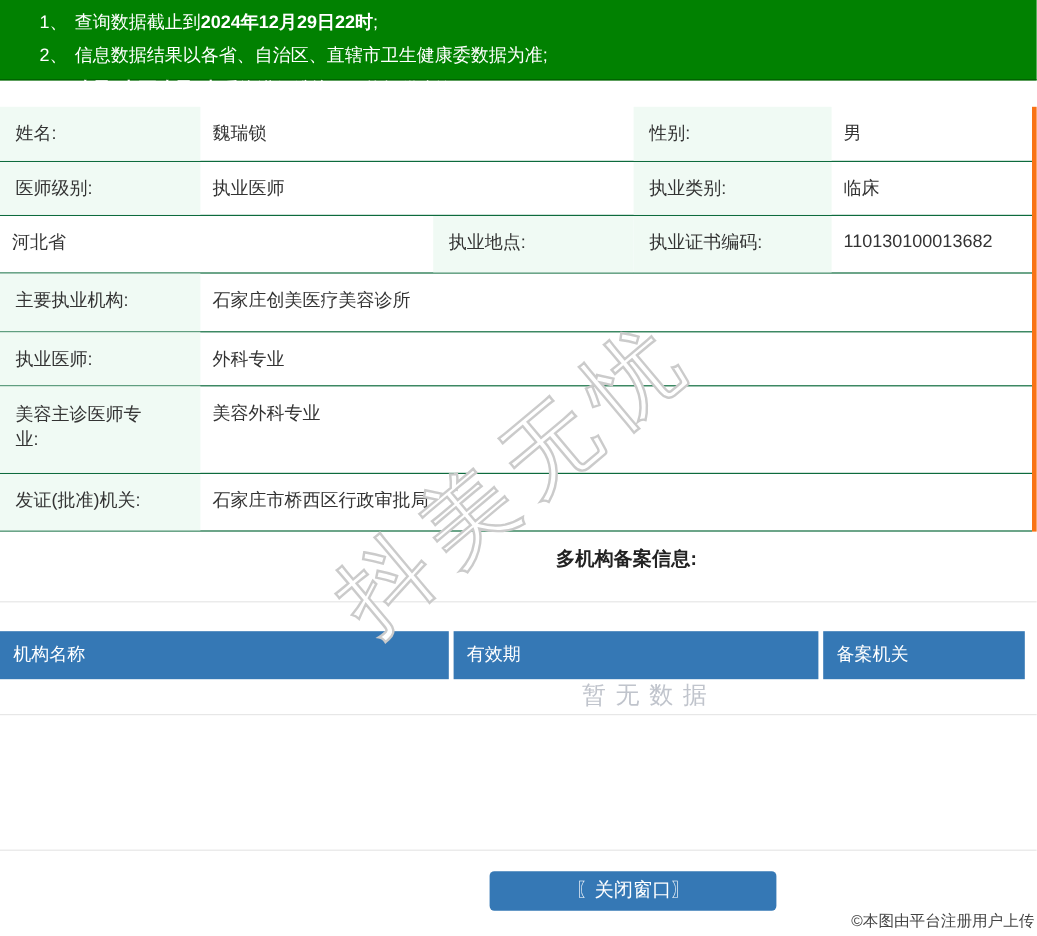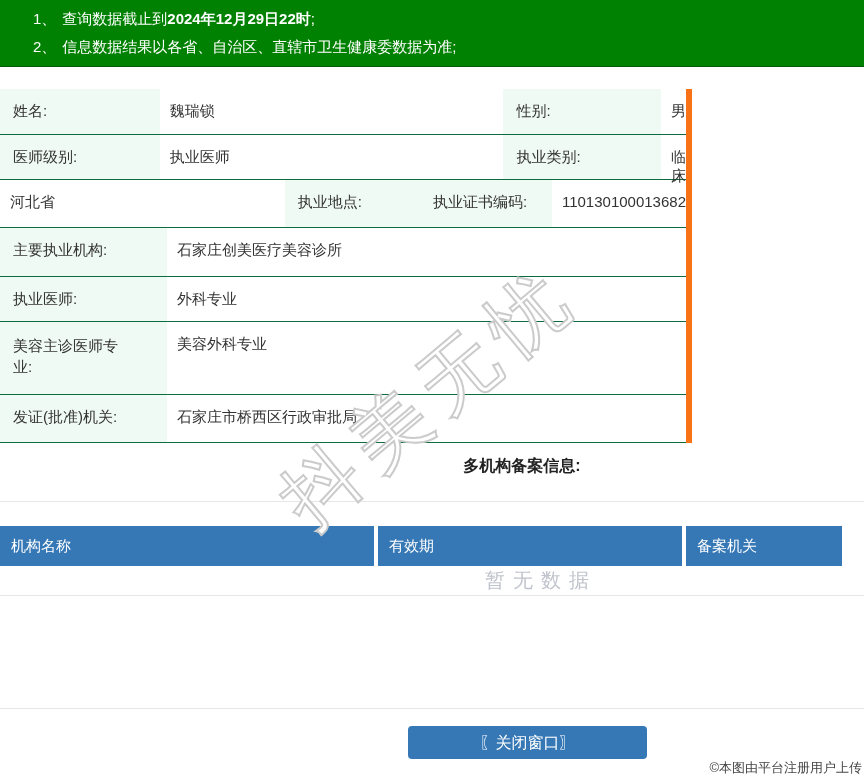--- a/index.html
+++ b/index.html
@@ -11,22 +11,22 @@
   .notice{
     width:864px;height:67px;box-sizing:border-box;
     background:#018101;border-bottom:1px solid #015c01;
     padding:5px 10px 0 33px;color:#fff;font-size:15px;line-height:28px;
   }
   .notice .ln{white-space:nowrap;}
   .notice b{font-weight:bold;}
   .notice .num{margin-right:6px;}
   
   .info-table{
-    margin-top:22px;width:692px;box-sizing:border-box;
-    border-right:6px solid #f97316;
+    margin-top:22px;width:864px;box-sizing:border-box;
+    border-right:4px solid #f97316;
   }
   .irow{display:flex;box-sizing:border-box;border-bottom:1px solid #0d6b3d;}
   .irow .cell{box-sizing:border-box;padding-top:13px;font-size:15px;}
   .cell.lab{width:167px;background:#f0faf4;padding-left:13px;padding-right:8px;}
   .cell.val{width:361px;padding-left:10px;}
   .cell.lab2{width:165px;background:#f0faf4;padding-left:13px;}
   .cell.val2{flex:1;padding-left:10px;}
   .cell.valwide{flex:1;padding-left:10px;}
   .h46{height:46px}.h45{height:45px}.h48{height:48px}.h49{height:49px}.h73{height:73px}
   .lab .narrow{display:inline-block;width:7.4em;line-height:21px;}
@@ -36,21 +36,21 @@
     font-size:16px;font-weight:bold;color:#222;
   }
   .divider{border-top:1px solid #e7e7e7;height:0;margin-top:24px;}
   .blue-header{display:flex;margin-top:24px;height:40px;column-gap:4px;}
   .blue-header .bh{
     background:#3578b5;color:#fff;font-size:15px;line-height:40px;
     padding-left:11px;box-sizing:border-box;
   }
   .bh.c1{width:374px;}
   .bh.c2{width:304px;}
-  .bh.c3{width:156px;}
+  .bh.c3{width:168px;}
   .empty-row{
     height:29px;line-height:29px;border-bottom:1px solid #e7e7e7;
     text-align:center;padding-left:218px;
     color:#c0c4cc;font-size:20px;letter-spacing:8px;
   }
   .spacer{height:112px;border-bottom:1px solid #e7e7e7;}
   
   .button-row{padding-top:17px;}
   .close-btn{
     display:block;margin-left:408px;width:239px;height:33px;

